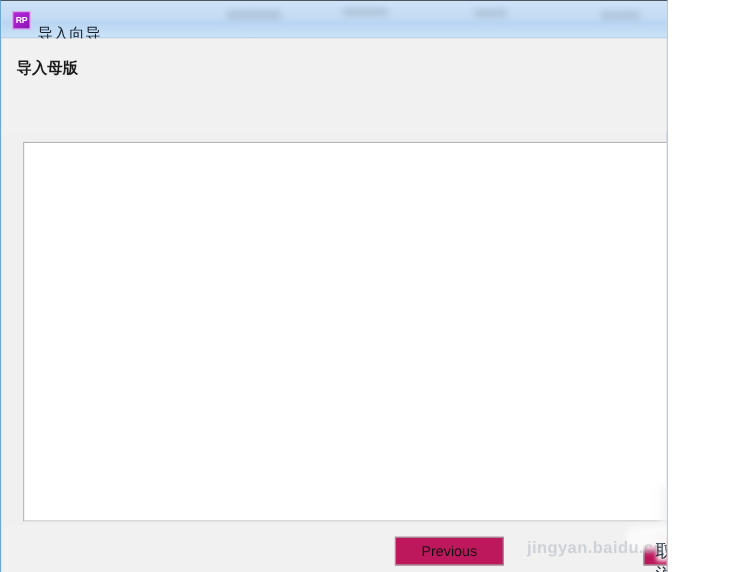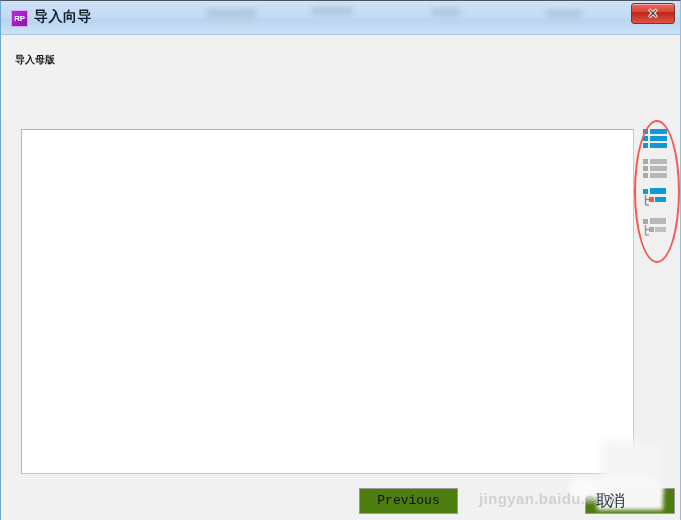--- a/index.html
+++ b/index.html
@@ -11,21 +11,21 @@
     height: 520px;
     overflow: hidden;
     font-family: "Liberation Sans", "DejaVu Sans", sans-serif;
     background: #ffffff;
   }
 
   
   #window {
     position: absolute;
     left: 0; top: 0;
-    width: 681px;
+    width: 607px;
     height: 520px;
     box-sizing: border-box;
     background: #f0f0f0;
     border-left: 1px solid #6ea8d8;
     border-right: 1px solid #9fbbd4;
     border-top: 1px solid #4a5560;
     overflow: hidden;
   }
 
   
@@ -56,24 +56,24 @@
     display: block;
     color: #ffffff;
     font-size: 8px;
     font-weight: bold;
     line-height: 15px;
     text-align: center;
     letter-spacing: -0.3px;
   }
   #title-text {
     position: absolute;
-    left: 33px; top: 7px;
+    left: 33px; top: 21px;
     font-size: 14px;
     color: #14202c;
-    font-weight: bold;
+    font-weight: normal;
     letter-spacing: .5px;
     text-align: center;
   }
   #close-button {
     position: absolute;
     right: 7px; top: 2px;
     width: 44px; height: 21px;
     border: 1px solid #7a3430;
     border-radius: 3px;
     background: linear-gradient(to bottom, #e8685a 0%, #d94434 42%, #bd2618 45%, #e05545 100%);
@@ -95,21 +95,21 @@
   #header {
     position: absolute;
     left: 1px; top: 34px;
     width: 678px;
     height: 86px;
     background: #f1f1f1;
   }
   #header-title {
     position: absolute;
     left: 13px; top: 18px;
-    font-size: 10px;
+    font-size: 14px;
     font-weight: bold;
     color: #1b1b1b;
   }
   #header-subtitle {
     position: absolute;
     left: 13px; top: 43px;
     font-size: 13px;
     color: #2b2b2b;
   }
 
@@ -159,24 +159,24 @@
     position: absolute;
     left: 1px; top: 476px;
     width: 678px;
     height: 43px;
     background: #f1f1f1;
   }
   .dlg-button {
     position: absolute;
     top: 11px;
     height: 26px;
-    background: #4d7c0f;
+    background: #be185d;
     border: 1px solid #9a9a9a;
     box-sizing: border-box;
-    font-family: Liberation Mono, monospace;
+    font-family: Liberation Sans, sans-serif;
     font-size: 13px;
     color: #101010;
     text-align: center;
     line-height: 24px;
     cursor: pointer;
   }
   #btn-previous { left: 357px; width: 99px; }
   #btn-next     { left: 470px; width: 99px; }
   #btn-cancel   { left: 583px; width: 90px; }
 

